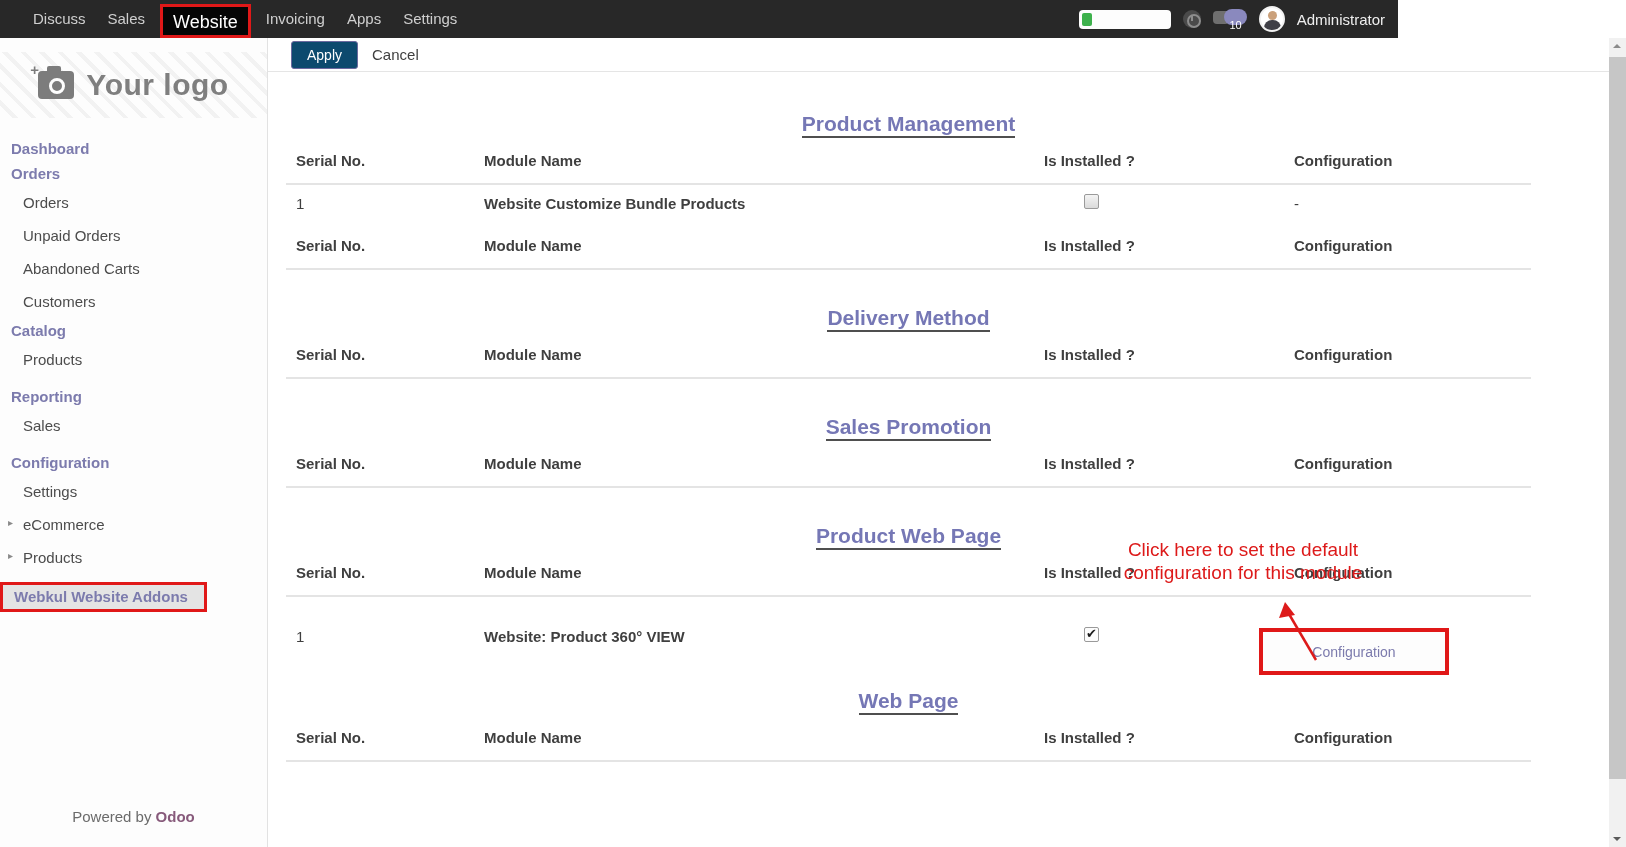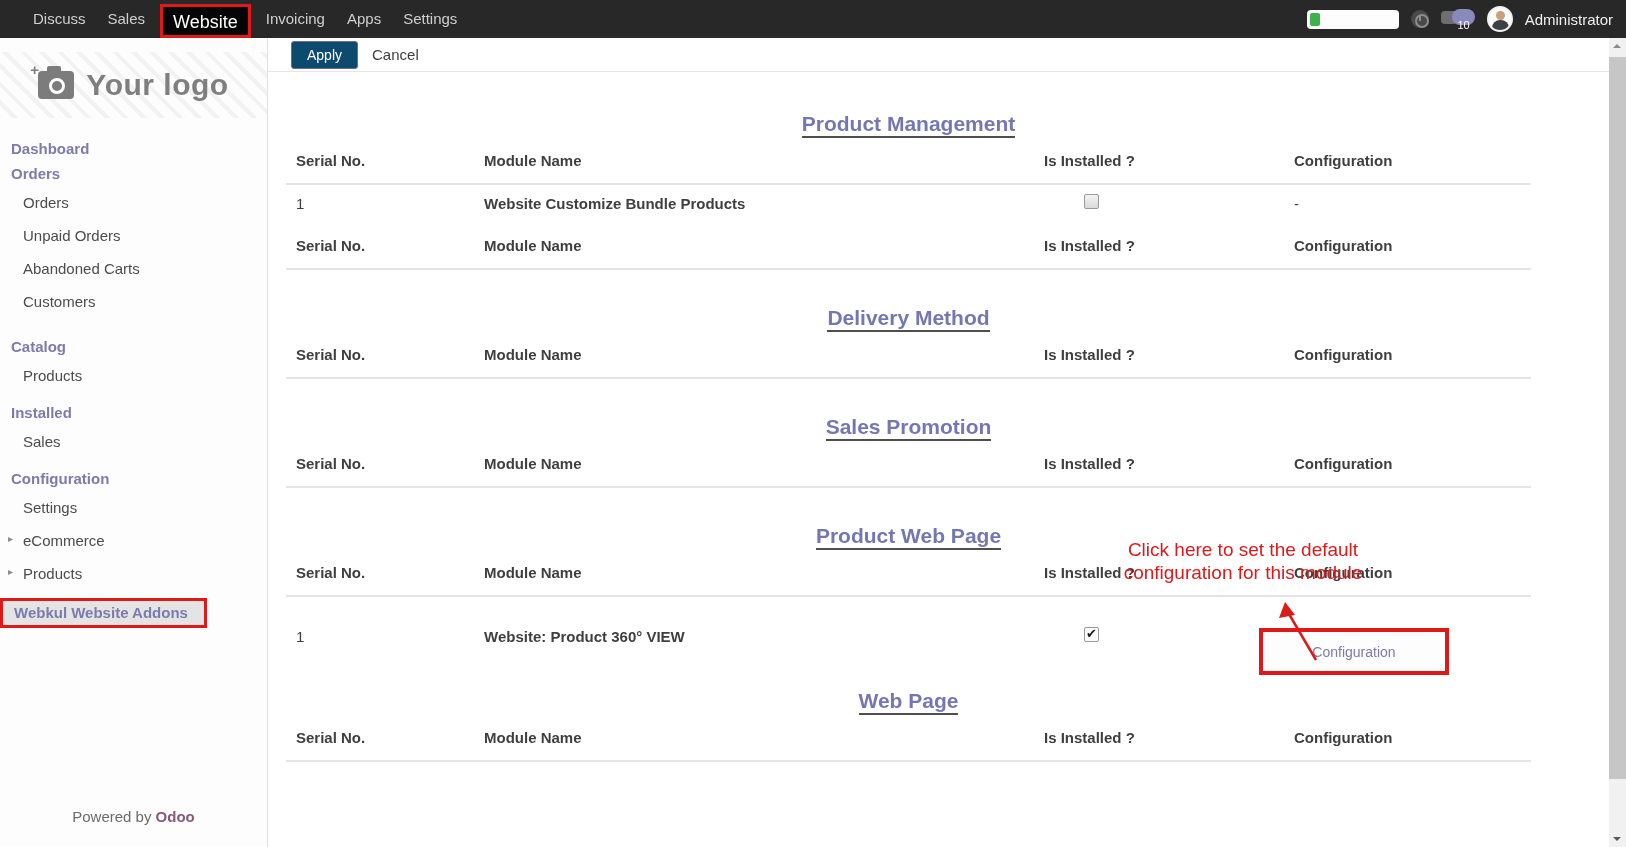--- a/index.html
+++ b/index.html
@@ -1,20 +1,20 @@
 <!DOCTYPE html>
 <html><head>
 <meta charset="utf-8">
 <style>
   * { margin:0; padding:0; box-sizing:border-box; }
   html,body { width:1626px; height:847px; overflow:hidden; background:#fff;
               font-family:"Liberation Sans", sans-serif; }
 
   
-  .navbar { position:absolute; left:0; top:0; width:1626px; height:38px;
+  .navbar { position:absolute; left:0; top:0; width:1398px; height:38px;
             background:#282828; color:#cfcfcf; z-index:50; }
   .nav-left { position:absolute; left:22px; top:0; height:38px; display:flex; align-items:center; }
   .nav-item { font-size:15px; padding:0 11px; height:38px; line-height:38px; color:#cfcfcf; cursor:pointer; }
   .nav-active-box { position:relative; margin:0 4px; height:34px; top:2px; line-height:30px;
                     background:#050505; border:3px solid #e01818; padding:0 10px; color:#fff;
                     font-size:18px; z-index:60; }
   .nav-right { position:absolute; right:13px; top:0; height:38px; display:flex; align-items:center; gap:12px; }
   .progress-pill { width:92px; height:19px; background:#fdfdfd; border-radius:4px; position:relative; }
   .progress-fill { position:absolute; left:3px; top:3px; width:10px; height:13px; background:#3db14c; border-radius:2px; }
   .clock-icon { width:18px; height:18px; border-radius:50%; background:#4a4a4a; position:relative; }
@@ -127,23 +127,23 @@
     </span>
     <span class="logo-text">Your logo</span>
   </div>
   <div class="side-nav">
     <div class="side-sec">Dashboard</div>
     <div class="side-sec">Orders</div>
     <div class="side-item">Orders</div>
     <div class="side-item">Unpaid Orders</div>
     <div class="side-item">Abandoned Carts</div>
     <div class="side-item">Customers</div>
-    <div class="side-sec" style="margin-top:16px;">Catalog</div>
+    <div class="side-sec" style="margin-top:0;">Catalog</div>
     <div class="side-item">Products</div>
-    <div class="side-sec" style="margin-top:8px;">Installed</div>
+    <div class="side-sec" style="margin-top:8px;">Reporting</div>
     <div class="side-item">Sales</div>
     <div class="side-sec" style="margin-top:8px;">Configuration</div>
     <div class="side-item">Settings</div>
     <div class="side-item">
       <span class="caret">▸</span>
       <span>eCommerce</span>
     </div>
     <div class="side-item">
       <span class="caret">▸</span>
       <span>Products</span>

